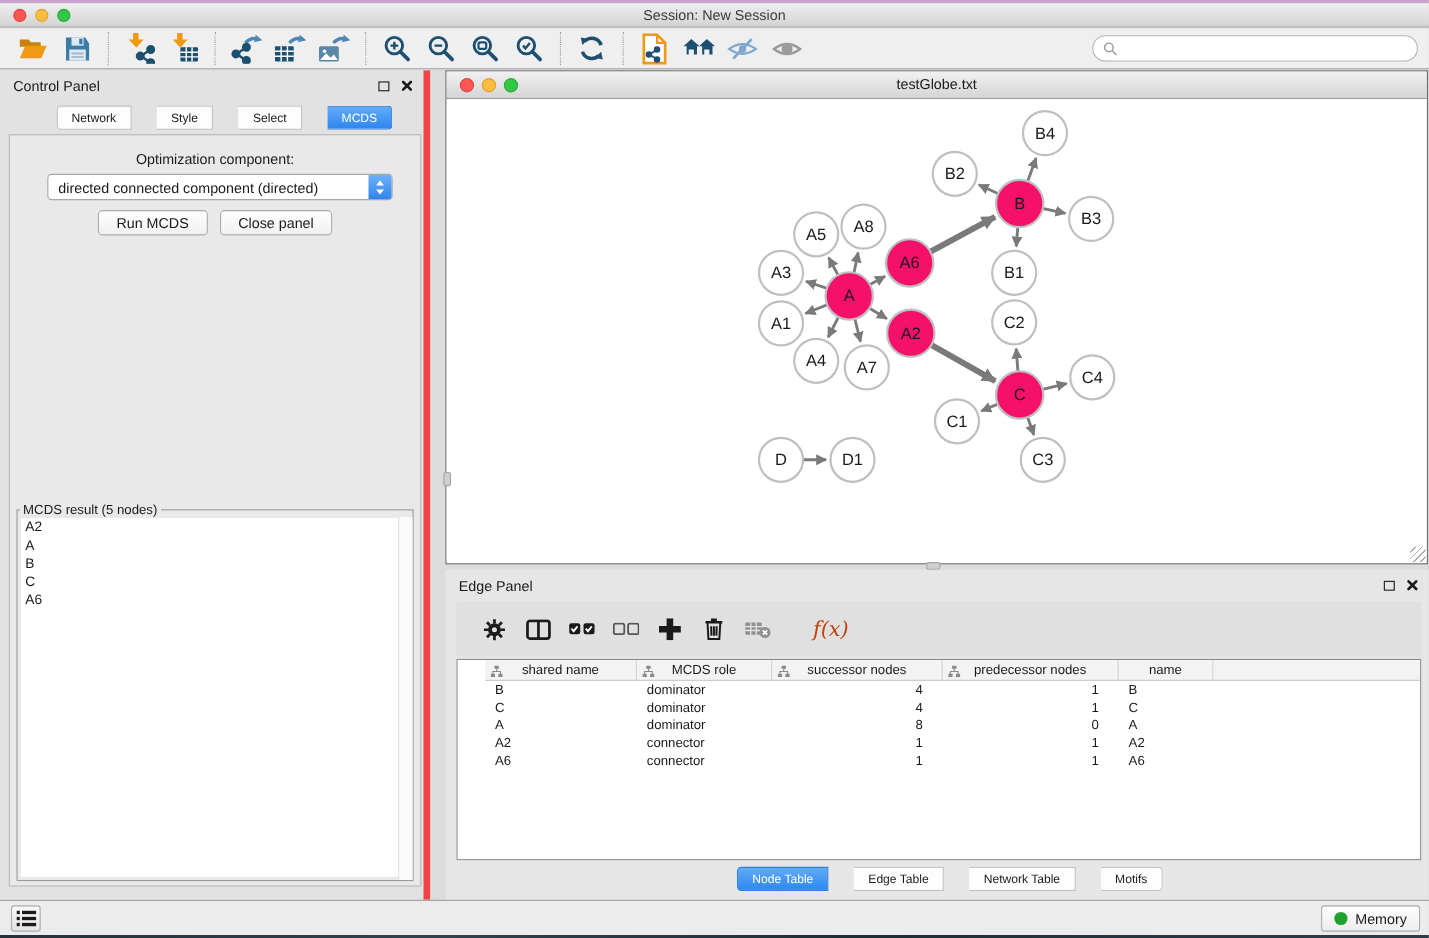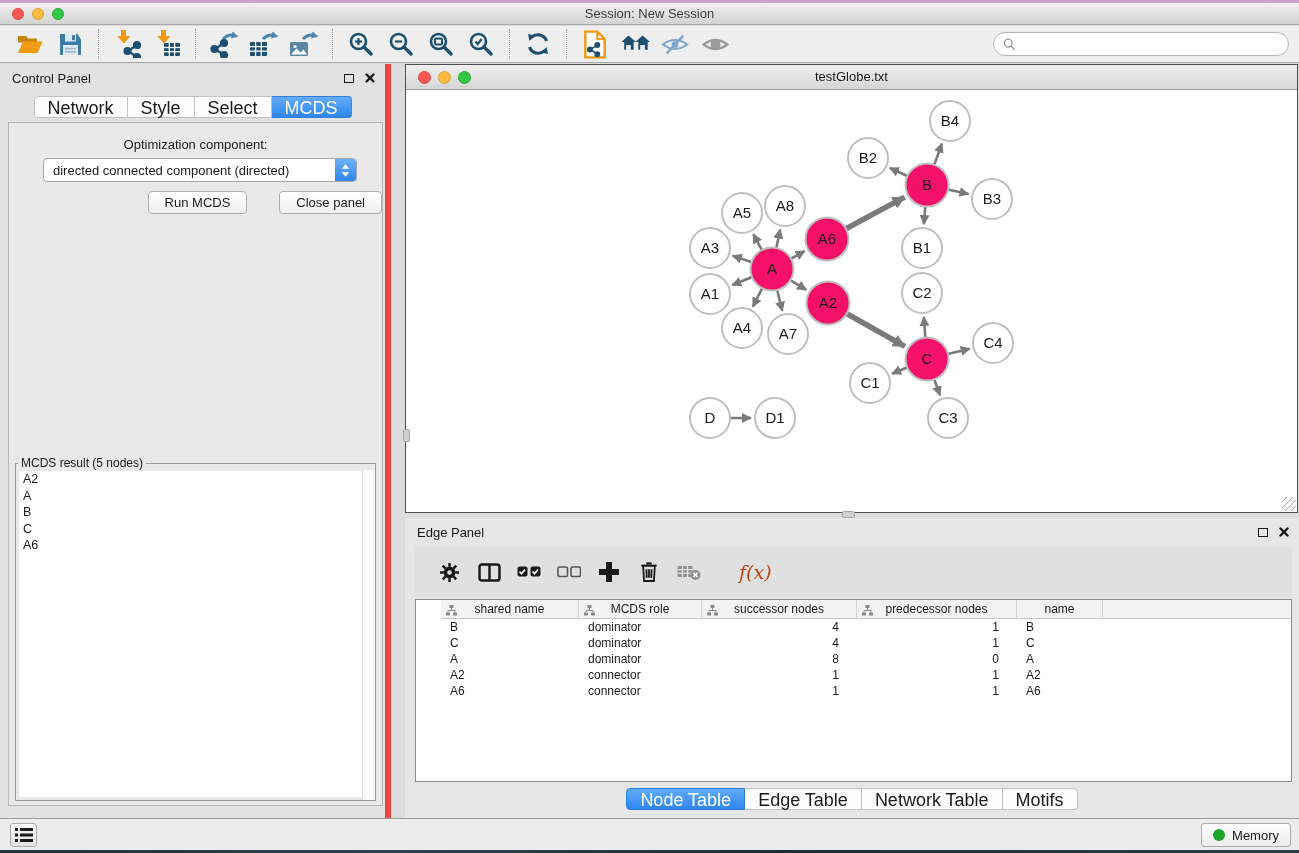--- a/index.html
+++ b/index.html
@@ -33,35 +33,35 @@
 
   
   .control-panel { position:absolute; left:0; top:64px; width:391px; height:754px;
     background:#E2E2E2; border-right:6px solid #ef4444; }
   .panel-title { position:absolute; left:12px; top:7px; font-size:13px; color:#1A1A1A; }
   .panel-btns { position:absolute; right:10px; top:9px; display:flex; gap:11px; align-items:center; }
   .float-btn { width:10px; height:9px; border:1.5px solid #1A1A1A; background:transparent; cursor:pointer; }
   .close-btn { cursor:pointer; display:flex; }
 
   .cp-tabs { position:absolute; top:32px; left:50%; transform:translateX(-50%); display:flex; }
-  .tab { height:22px; line-height:22px; padding:0 13px; font-size:18px; background:#FDFDFD;
-         border:1px solid #C2C2C2; border-left:none; color:#1A1A1A; cursor:pointer; white-space:nowrap; }
+  .tab { height:22px; line-height:22px; padding:0 13px; font-size:11px; background:#FDFDFD;
+         border:1px solid #C2C2C2; border-left:none; color:#1A1A1A; cursor:pointer; white-space:nowrap;margin-left:23px; }
   .tab:first-child { border-left:1px solid #C2C2C2; border-radius:4px 0 0 4px; }
   .tab:last-child  { border-radius:0 4px 4px 0; }
   .tab.active { background:linear-gradient(#62ABF8,#2E86EF); color:#fff; border-color:#2E7FDE; }
 
   .cp-body { position:absolute; left:8px; top:58px; width:375px; height:684px;
     background:#E9E9E9; border:1px solid #B5B5B5; }
   .opt-label { margin-top:14px; text-align:center; font-size:13px; }
   .select-box { position:absolute; left:34px; top:35px; width:314px; height:24px; background:#fff;
     border:1px solid #A8A8A8; border-radius:4px; display:flex; align-items:center; cursor:pointer; }
   .select-value { flex:1; padding-left:9px; font-size:13px; }
   .select-stepper { width:21px; height:22px; border-radius:0 3px 3px 0;
     background:linear-gradient(#6FB1F8,#2E85EE); display:flex; align-items:center; justify-content:center; }
-  .btn-row { position:absolute; left:0; top:68px; width:100%; display:flex; justify-content:flex-end; gap:32px; }
+  .btn-row { position:absolute; left:0; top:68px; width:100%; display:flex; justify-content:center; gap:11px; }
   .push-btn { height:23px; padding:0 16px; font-size:13px; color:#1A1A1A;
     background:linear-gradient(#FFFFFF,#F0F0F0); border:1px solid #ADADAD; border-radius:4px; cursor:pointer;
     font-family:"Liberation Sans", sans-serif; }
 
   .result-fieldset { position:absolute; left:6px; top:333px; width:361px; height:345px;
     border:1px solid #9A9A9A; background:transparent; }
   .result-fieldset legend { font-size:12px; margin-left:2px; padding:0 3px; }
   .listbox { position:absolute; left:3px; right:3px; top:1px; bottom:3px; background:#fff; overflow:hidden; }
   .scroll-track { position:absolute; right:0; top:0; bottom:0; width:13px; background:#FAFAFA; border-left:1px solid #E3E3E3; }
   .list-item { font-size:12.5px; line-height:16.5px; padding-left:4px; }

